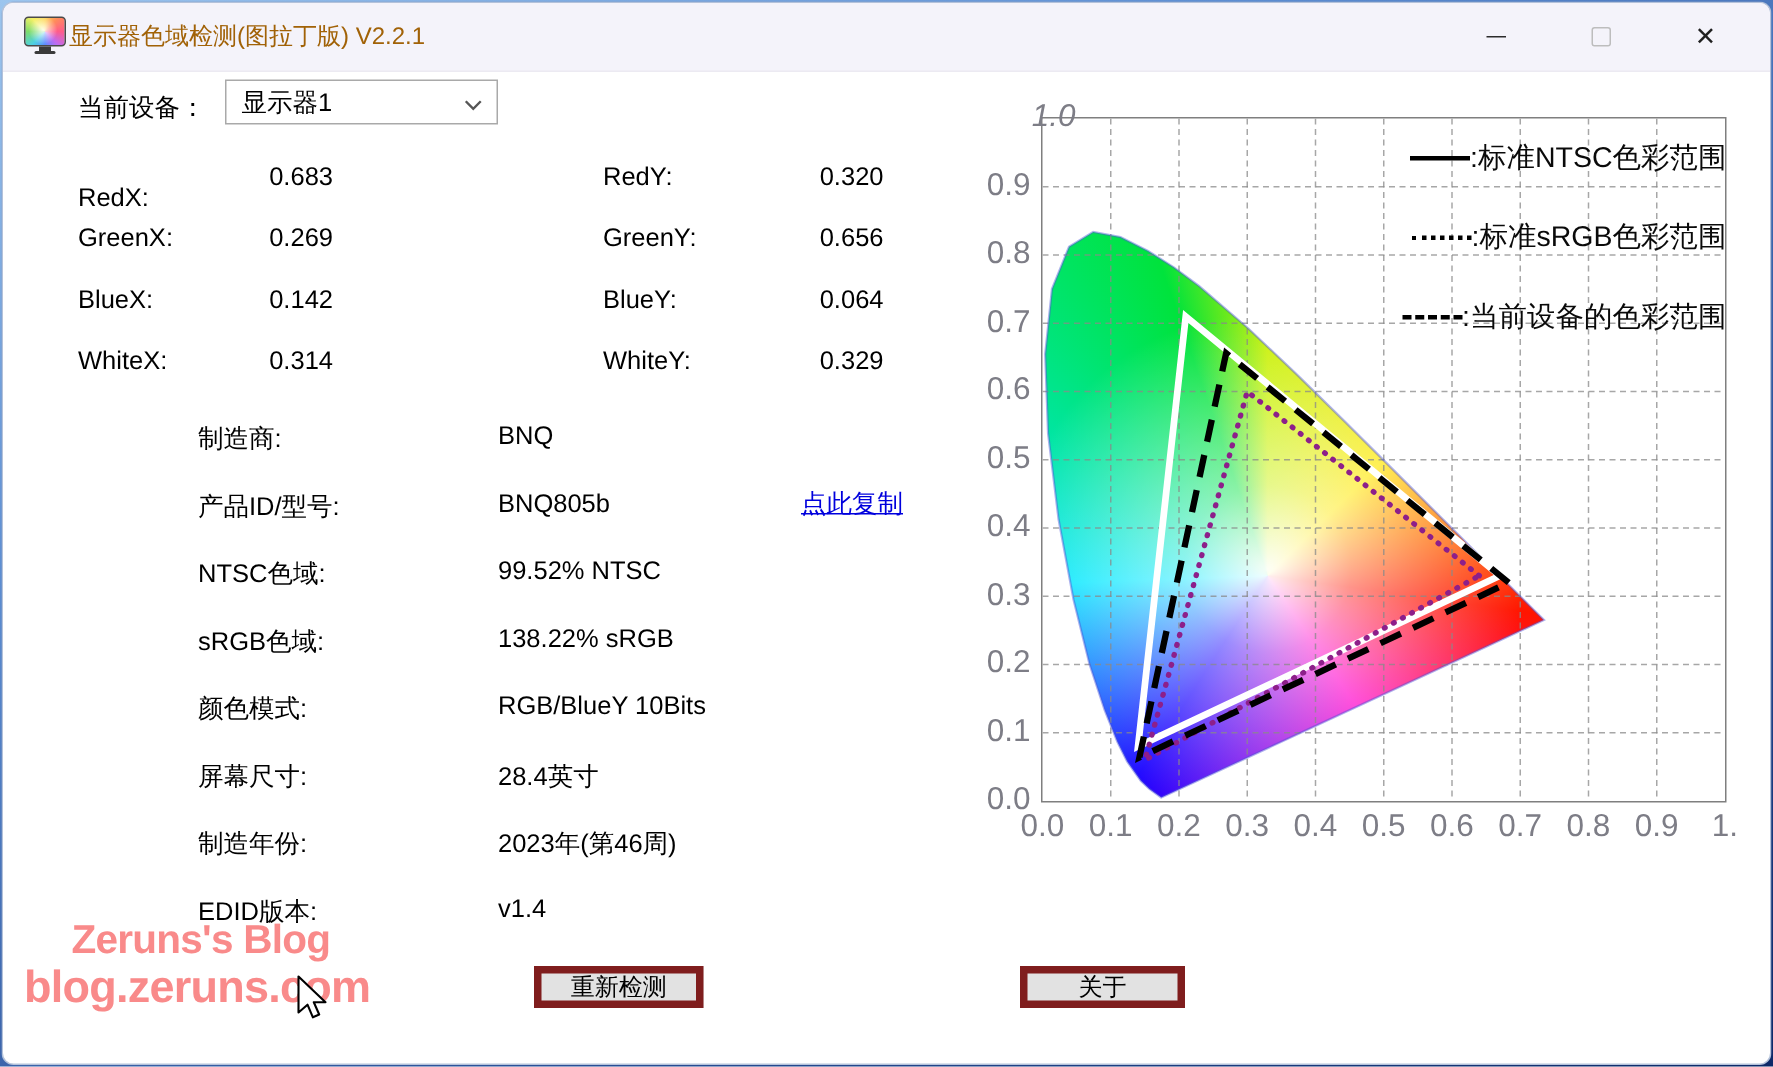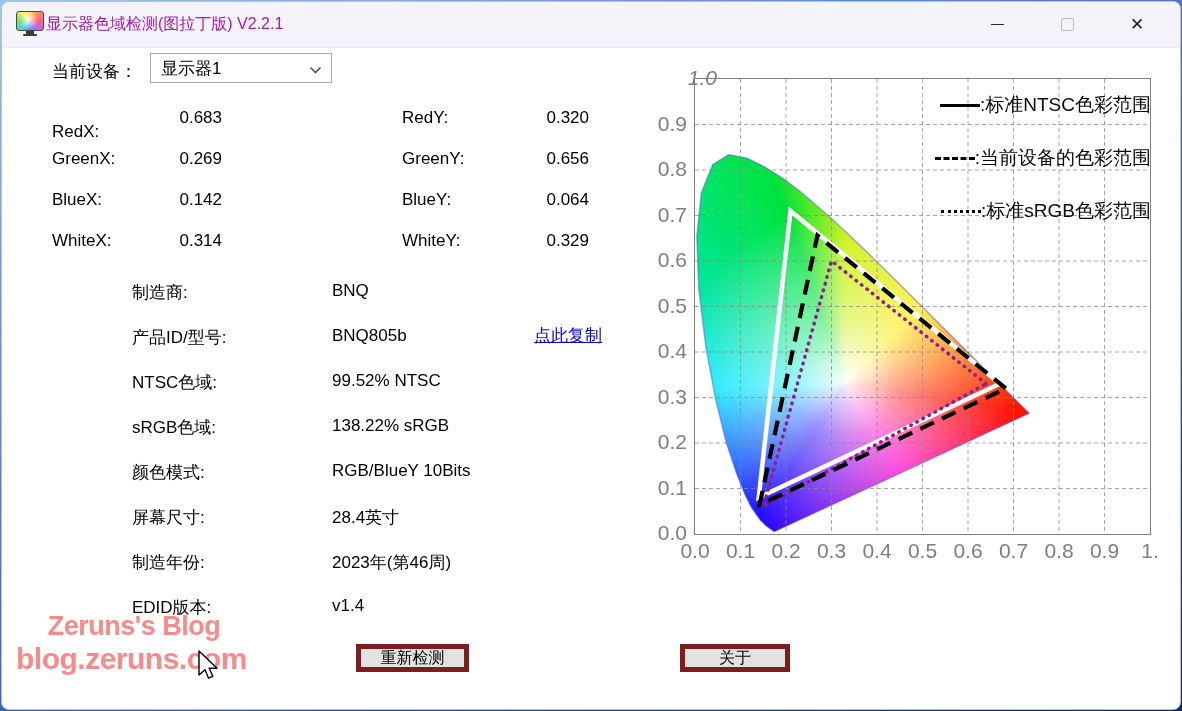--- a/index.html
+++ b/index.html
@@ -10,21 +10,21 @@
     border:1px solid rgba(40,80,150,.35);box-sizing:border-box;}
   .titlebar{position:absolute;left:0;right:0;top:0;height:45px;background:#f4f3fa;
     border-bottom:1px solid #eceaf2;}
   .app-icon{position:absolute;left:14px;top:9px;width:28px;height:26px;}
   .app-icon .screen{width:26px;height:18px;border:1px solid #4a4a4a;border-radius:3px;
     background:
       radial-gradient(circle at 45% 45%, rgba(255,255,255,.85) 0%, rgba(255,255,255,0) 55%),
       conic-gradient(from 0deg at 50% 50%, #ffd34d, #ff8a5c, #ff5c8a, #c06bf0, #5c8aff, #4dd0e1, #7ddc6b, #f3f066, #ffd34d);}
   .app-icon .stand{width:8px;height:3px;background:#3a3a3a;margin:0 auto;}
   .app-icon .base{width:14px;height:2px;background:#3a3a3a;margin:0 auto;border-radius:1px;}
-  .title{position:absolute;left:44px;top:12px;font-size:16px;color:#a21caf;white-space:nowrap;}
+  .title{position:absolute;left:44px;top:12px;font-size:16px;color:#a16207;white-space:nowrap;}
   .win-controls{position:absolute;right:8px;top:0;height:45px;display:flex;}
   .wbtn{width:70px;height:45px;display:flex;align-items:center;justify-content:center;cursor:pointer;}
   .glyph-min{width:13px;height:0;border-top:1.6px solid #2b2b2b;}
   .glyph-max{width:11px;height:11px;border:1.6px solid #bdbdbd;border-radius:2px;}
   .glyph-close{font-size:17px;color:#1f1f1f;line-height:1;}
   .content{position:absolute;inset:0;}
   .lbl{position:absolute;font-size:17px;color:#000;white-space:nowrap;}
   .select{position:absolute;left:148px;top:51px;width:182px;height:30px;background:#fff;
     border:1px solid #a9a9a9;box-sizing:border-box;display:flex;align-items:center;
     padding-left:10px;font-size:17px;color:#000;cursor:pointer;}
@@ -192,26 +192,26 @@
             <polygon points="291.2,304.8 136.5,182.0 68.3,427.7" fill="none" stroke="#8d1f8a" stroke-width="3.6" stroke-dasharray="0.5 6.4" stroke-linecap="round"></polygon>
             <polygon points="310.8,309.4 122.4,156.5 64.6,425.9" fill="none" stroke="#000000" stroke-width="4.2" stroke-dasharray="15 9"></polygon>
           </svg>
       </div>
       <div class="legend" id="legend">
           <div class="leg-item">
             <span class="leg-mark" style="border-top-style: solid; border-top-color: rgb(0, 0, 0);"></span>
             <span class="leg-label">:标准NTSC色彩范围</span>
           </div>
           <div class="leg-item">
+            <span class="leg-mark" style="border-top-style: dotted; border-top-color: rgb(0, 0, 0);"></span>
+            <span class="leg-label">:标准sRGB色彩范围</span>
+          </div>
+          <div class="leg-item">
             <span class="leg-mark" style="border-top-style: dashed; border-top-color: rgb(0, 0, 0);"></span>
             <span class="leg-label">:当前设备的色彩范围</span>
-          </div>
-          <div class="leg-item">
-            <span class="leg-mark" style="border-top-style: dotted; border-top-color: rgb(0, 0, 0);"></span>
-            <span class="leg-label">:标准sRGB色彩范围</span>
           </div>
         </div>
 
       <svg class="cursor" width="24" height="32" viewBox="0 0 24 32">
         <path d="M2,1 L2,25 L8,19.8 L11.6,28.2 L15.8,26.3 L12.2,18.2 L20,18.2 Z" fill="#ffffff" stroke="#000000" stroke-width="1.4" stroke-linejoin="round"></path>
       </svg>
 
     <div class="tick tx" style="left: 671px; top: 537px;">0.0</div>
         <div class="tick tx" style="left: 716.5px; top: 537px;">0.1</div>
         <div class="tick tx" style="left: 762px; top: 537px;">0.2</div>

